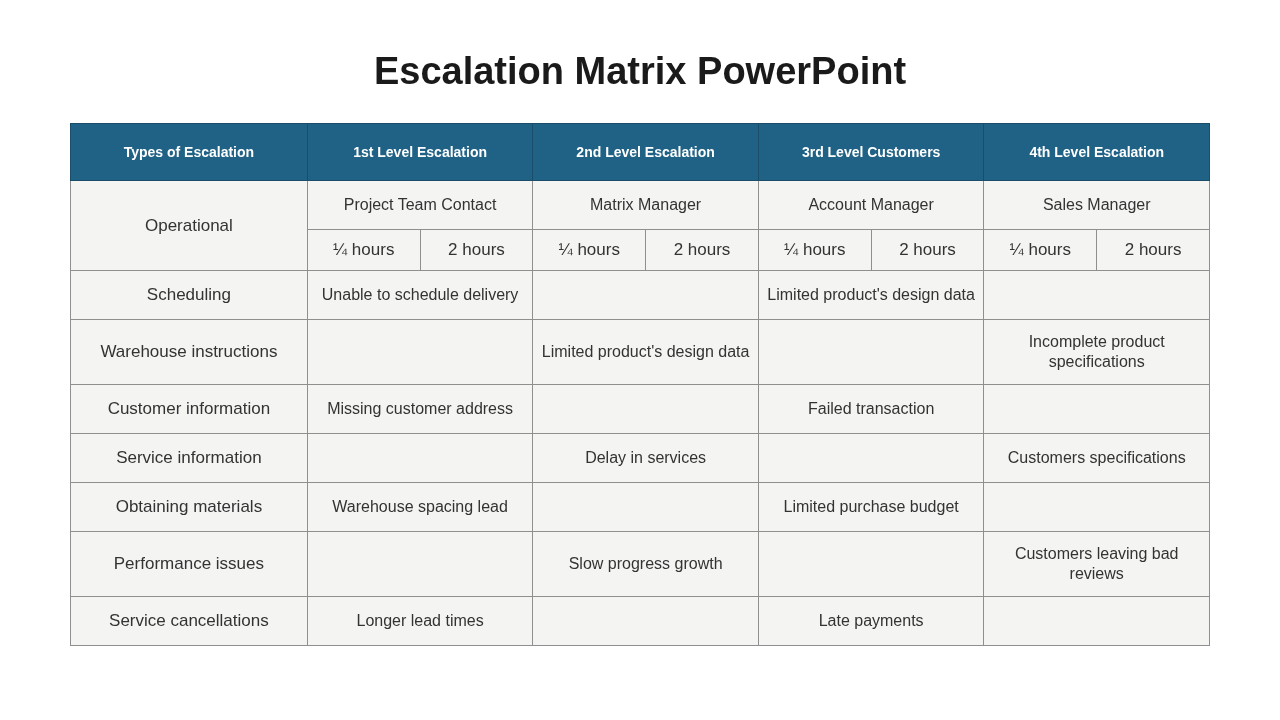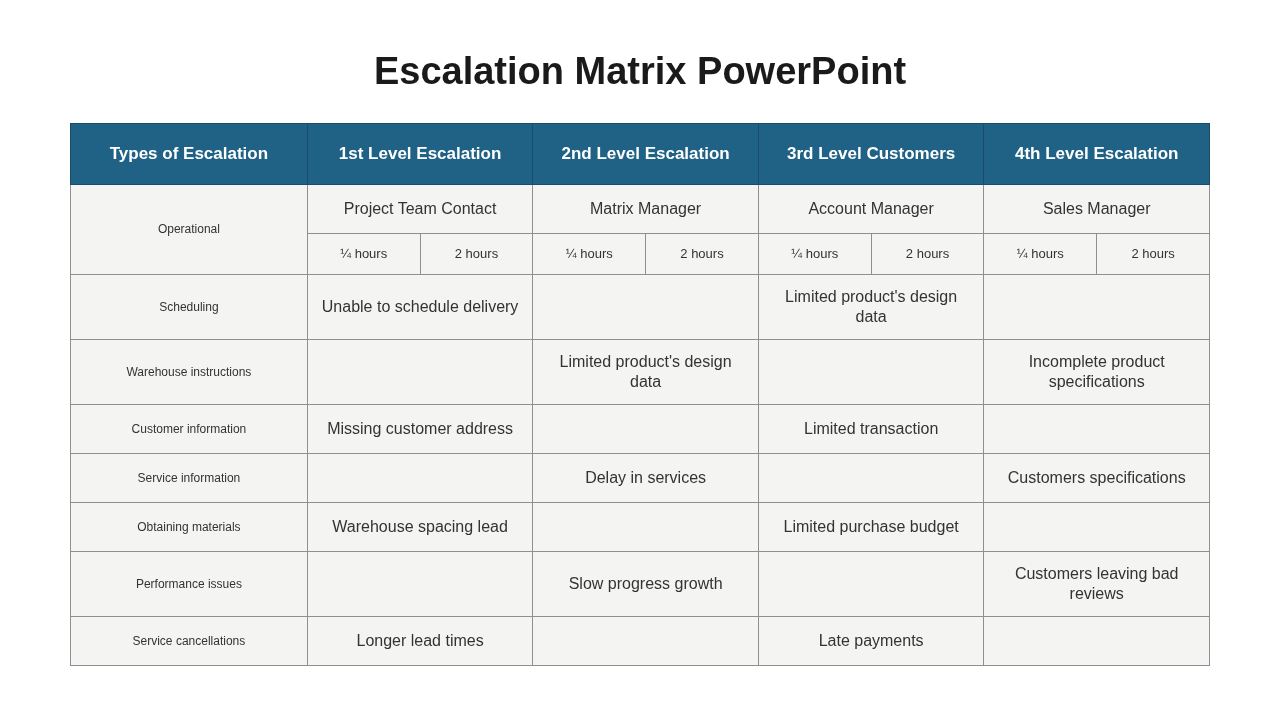--- a/index.html
+++ b/index.html
@@ -33,38 +33,38 @@
     table-layout: fixed;
     font-size: 16px;
   }
   table.matrix th {
     background: #206286;
     color: #ffffff;
     font-weight: 700;
     text-align: center;
     padding: 20px 10px;
     border: 1px solid #1a4d69;
-    font-size: 17px;
+    font-size: 14px;
   }
   table.matrix td {
     background: #f4f4f3;
     color: #333333;
     text-align: center;
     border: 1px solid #8f8f8f;
-    padding: 12px 10px;
+    padding: 12px 2px;
     height: 24px;
     vertical-align: middle;
     line-height: 1.25;
   }
   table.matrix td.sub {
-    font-size: 13px;
+    font-size: 17px;
     padding: 8px 22px;
   }
   table.matrix td.rowlabel {
-    font-size: 12px;
+    font-size: 17px;
   }
   table.matrix td.contact {
     font-size: 16px;
   }
 </style>
 </head>
 <body>
 
 <div class="slide">
   <div class="title">Escalation Matrix PowerPoint</div>
@@ -124,21 +124,21 @@
         <td colspan="2"></td>
         <td colspan="2">Limited product's design data</td>
         <td colspan="2"></td>
         <td colspan="2">Incomplete product specifications</td>
       </tr>
 
       <tr>
         <td colspan="2" class="rowlabel">Customer information</td>
         <td colspan="2">Missing customer address</td>
         <td colspan="2"></td>
-        <td colspan="2">Limited transaction</td>
+        <td colspan="2">Failed transaction</td>
         <td colspan="2"></td>
       </tr>
 
       <tr>
         <td colspan="2" class="rowlabel">Service information</td>
         <td colspan="2"></td>
         <td colspan="2">Delay in services</td>
         <td colspan="2"></td>
         <td colspan="2">Customers specifications</td>
       </tr>

